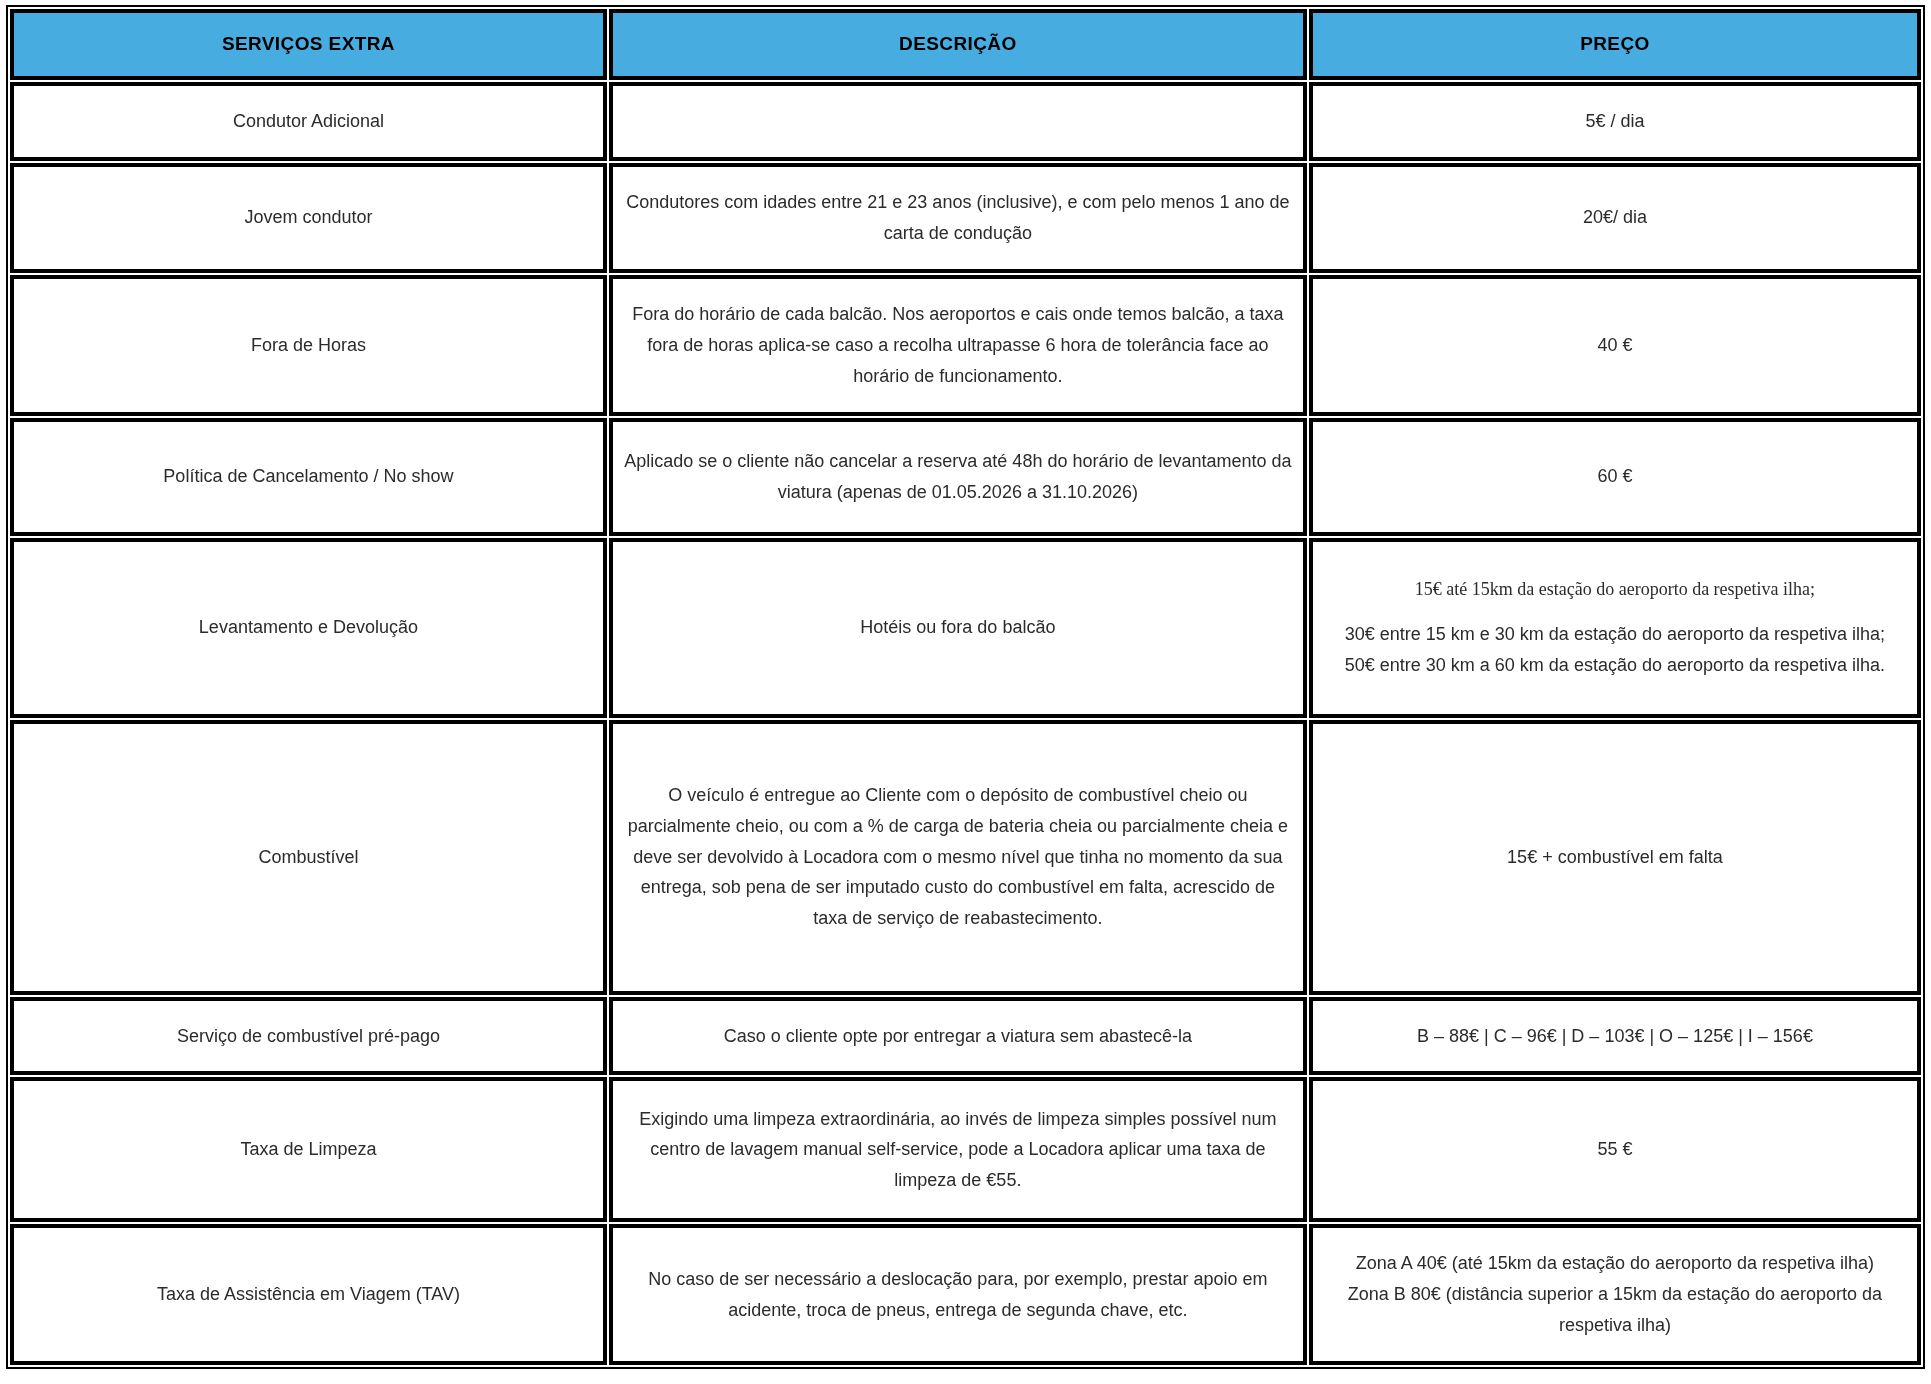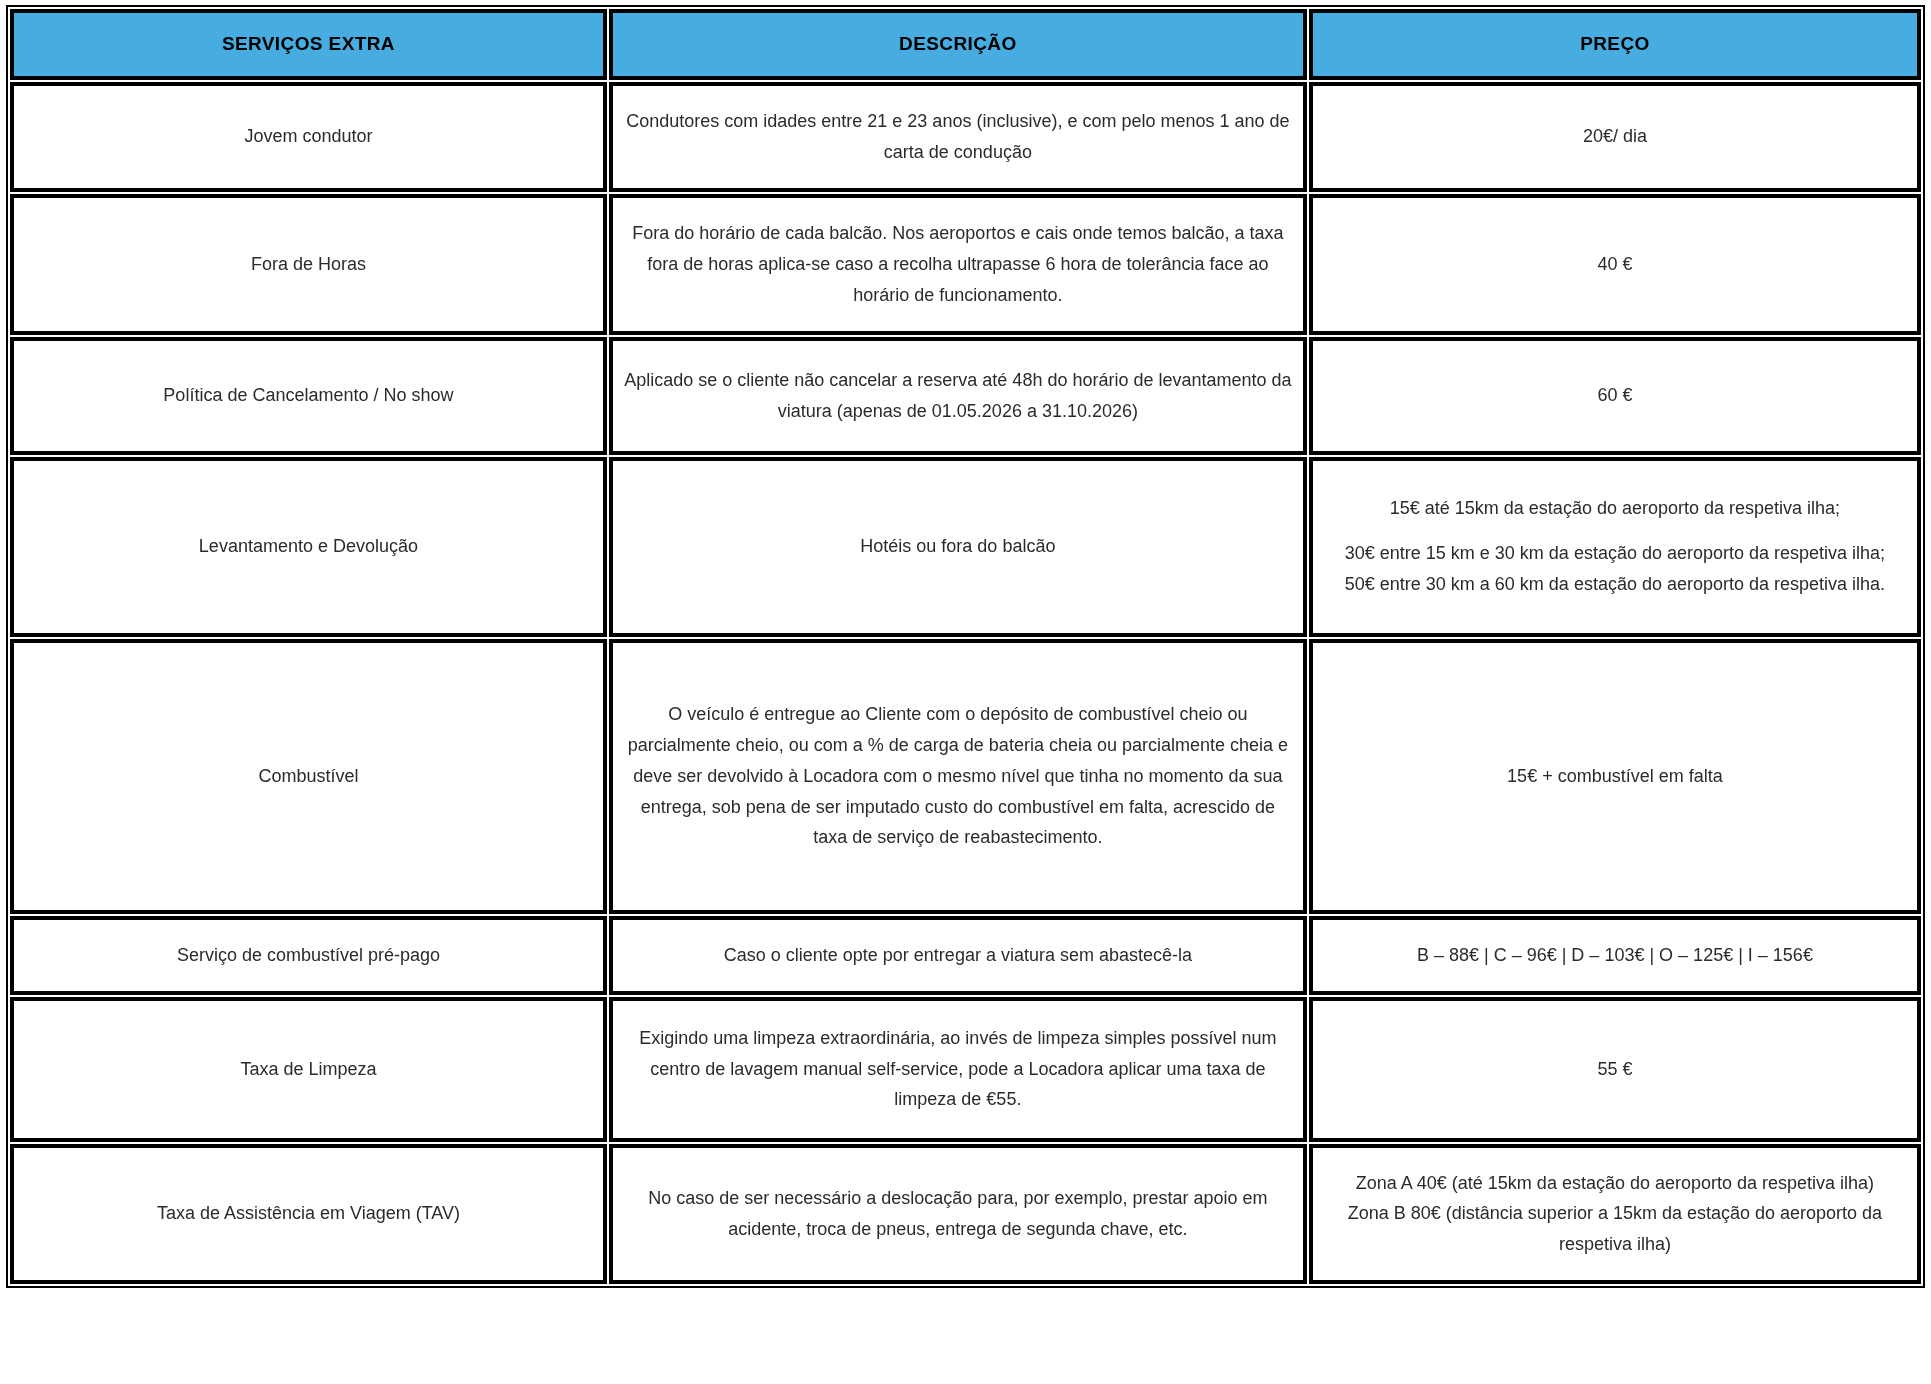--- a/index.html
+++ b/index.html
@@ -52,40 +52,45 @@
   tr.r6   { height: 180px; }
   tr.r7   { height: 275px; }
   tr.r8   { height: 58px; }
   tr.r9   { height: 145px; }
   tr.r10  { height: 50px; }
   tr.r11  { height: 118px; }
 
   td.desc-left { text-align: left; }
   td.svc-low   { vertical-align: bottom; padding-bottom: 16px; }
   .pline       { text-align: center; }
-  .pline.gap   { margin-bottom: 14px; }
+  .pline.gap   { margin-bottom: 14px; font-family: Liberation Serif, serif; }
 </style>
 </head>
 <body>
 
 <div class="page">
   <table class="services">
     <colgroup>
       <col style="width:31.3%">
       <col style="width:36.6%">
       <col style="width:32.1%">
     </colgroup>
     <thead>
       <tr class="hdr">
         <th>SERVIÇOS EXTRA</th>
         <th>DESCRIÇÃO</th>
         <th>PREÇO</th>
       </tr>
     </thead>
     <tbody>
+      <tr class="r1">
+        <td>Condutor Adicional</td>
+        <td></td>
+        <td>5€ / dia</td>
+      </tr>
       <tr class="r2">
         <td>Jovem condutor</td>
         <td>Condutores com idades entre 21 e 23 anos (inclusive), e com pelo menos 1 ano de carta de condução</td>
         <td>20€/ dia</td>
       </tr>
       <tr class="r3">
         <td class="svc-low">Fora de Horas</td>
         <td class="desc-left">Fora do horário de cada balcão. Nos aeroportos e cais onde temos balcão, a taxa fora de horas aplica-se caso a recolha ultrapasse 6 hora de tolerância face ao horário de funcionamento.</td>
         <td>40 €</td>
       </tr>

